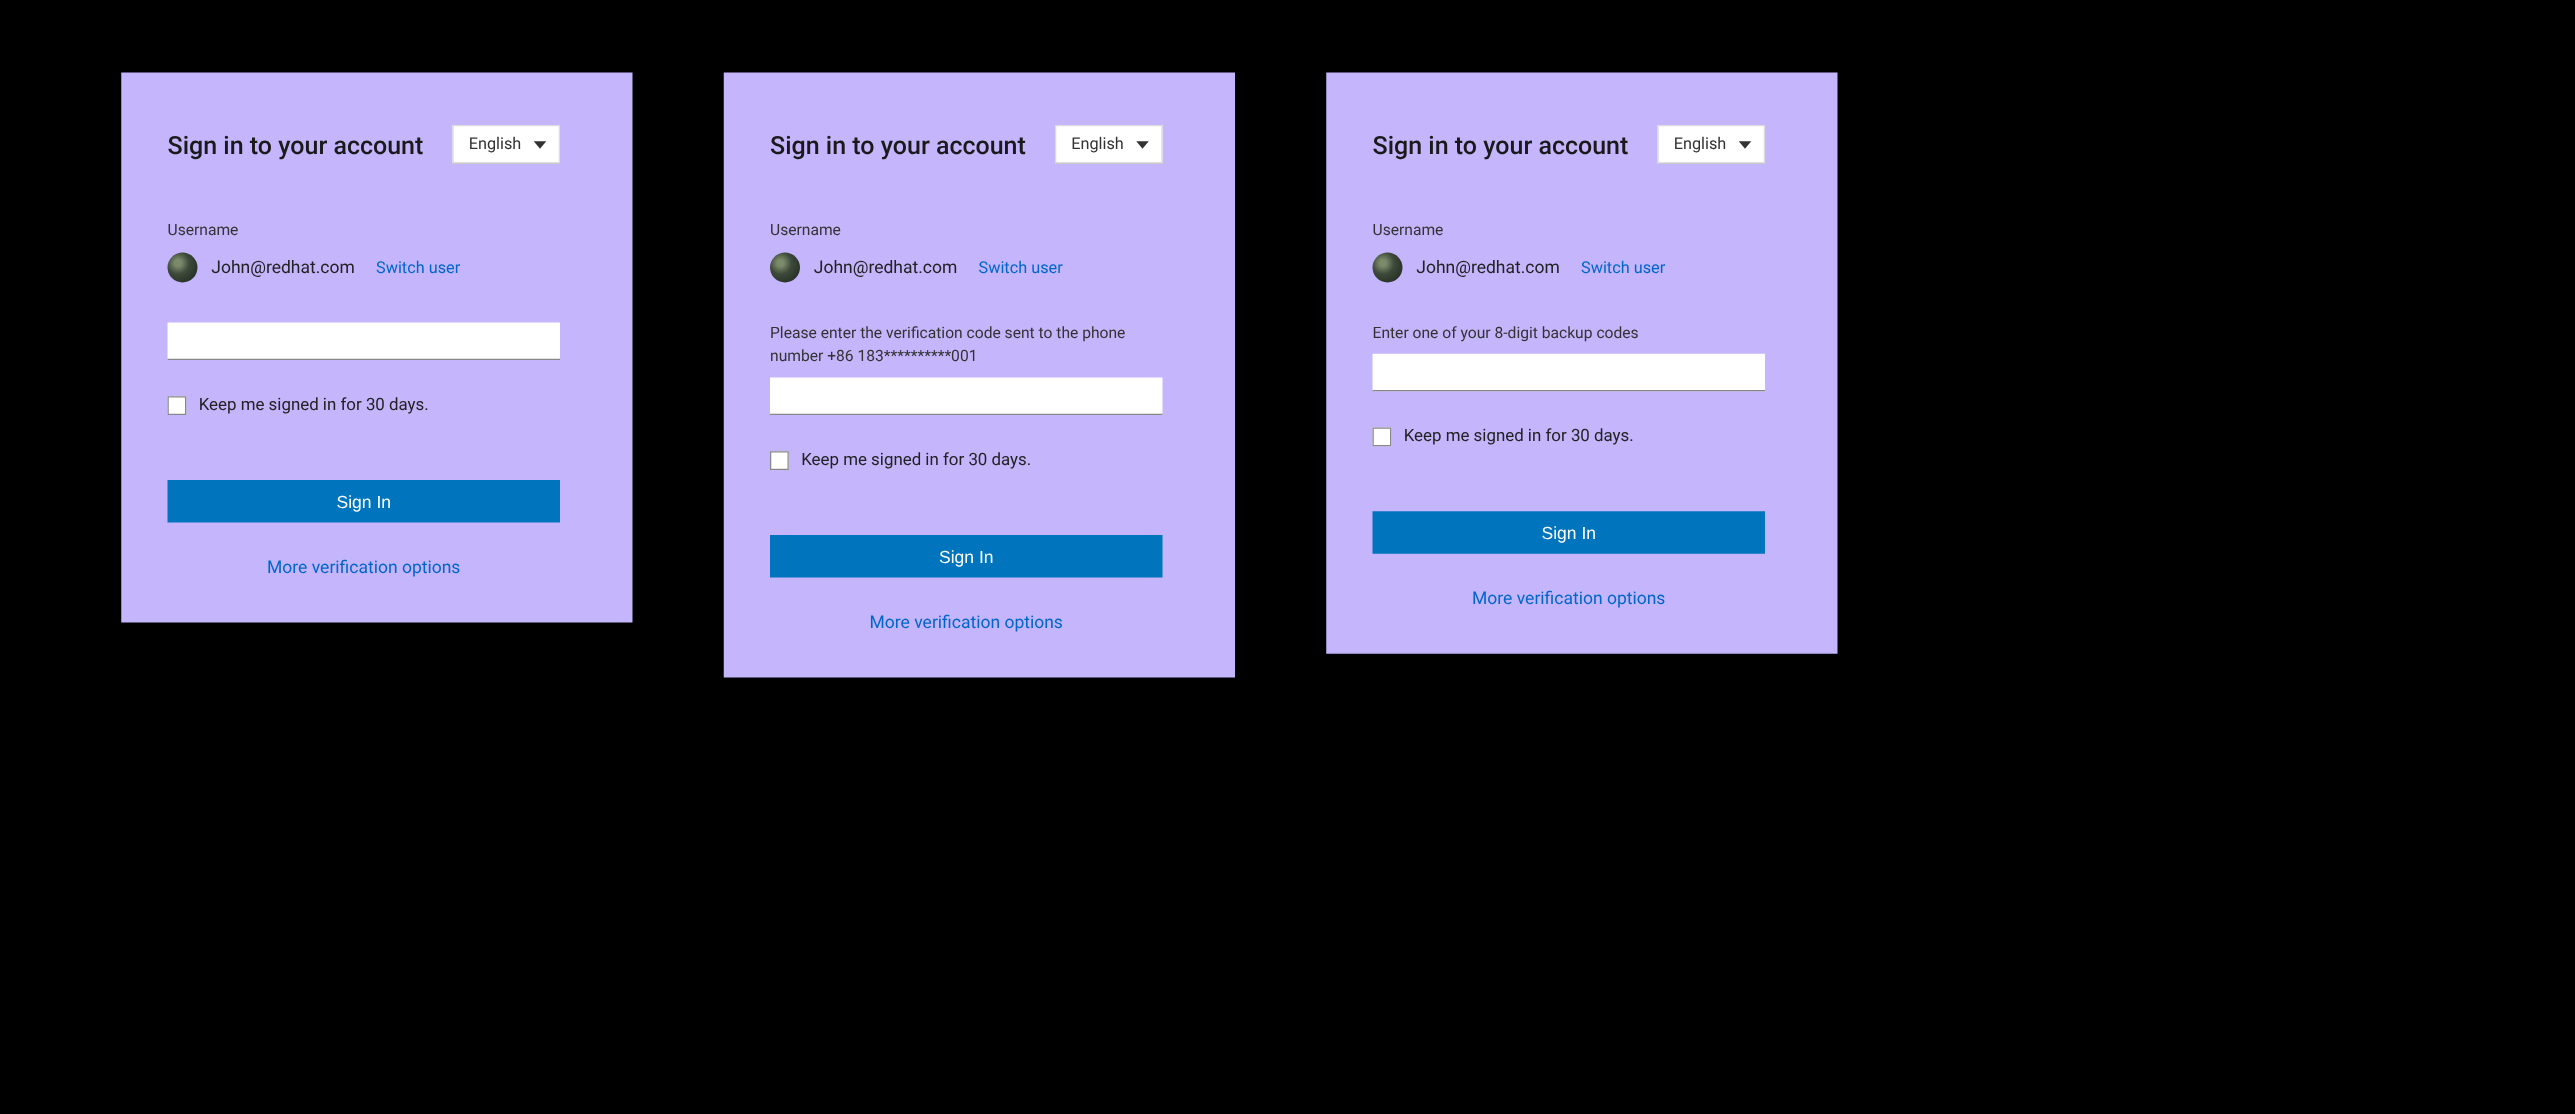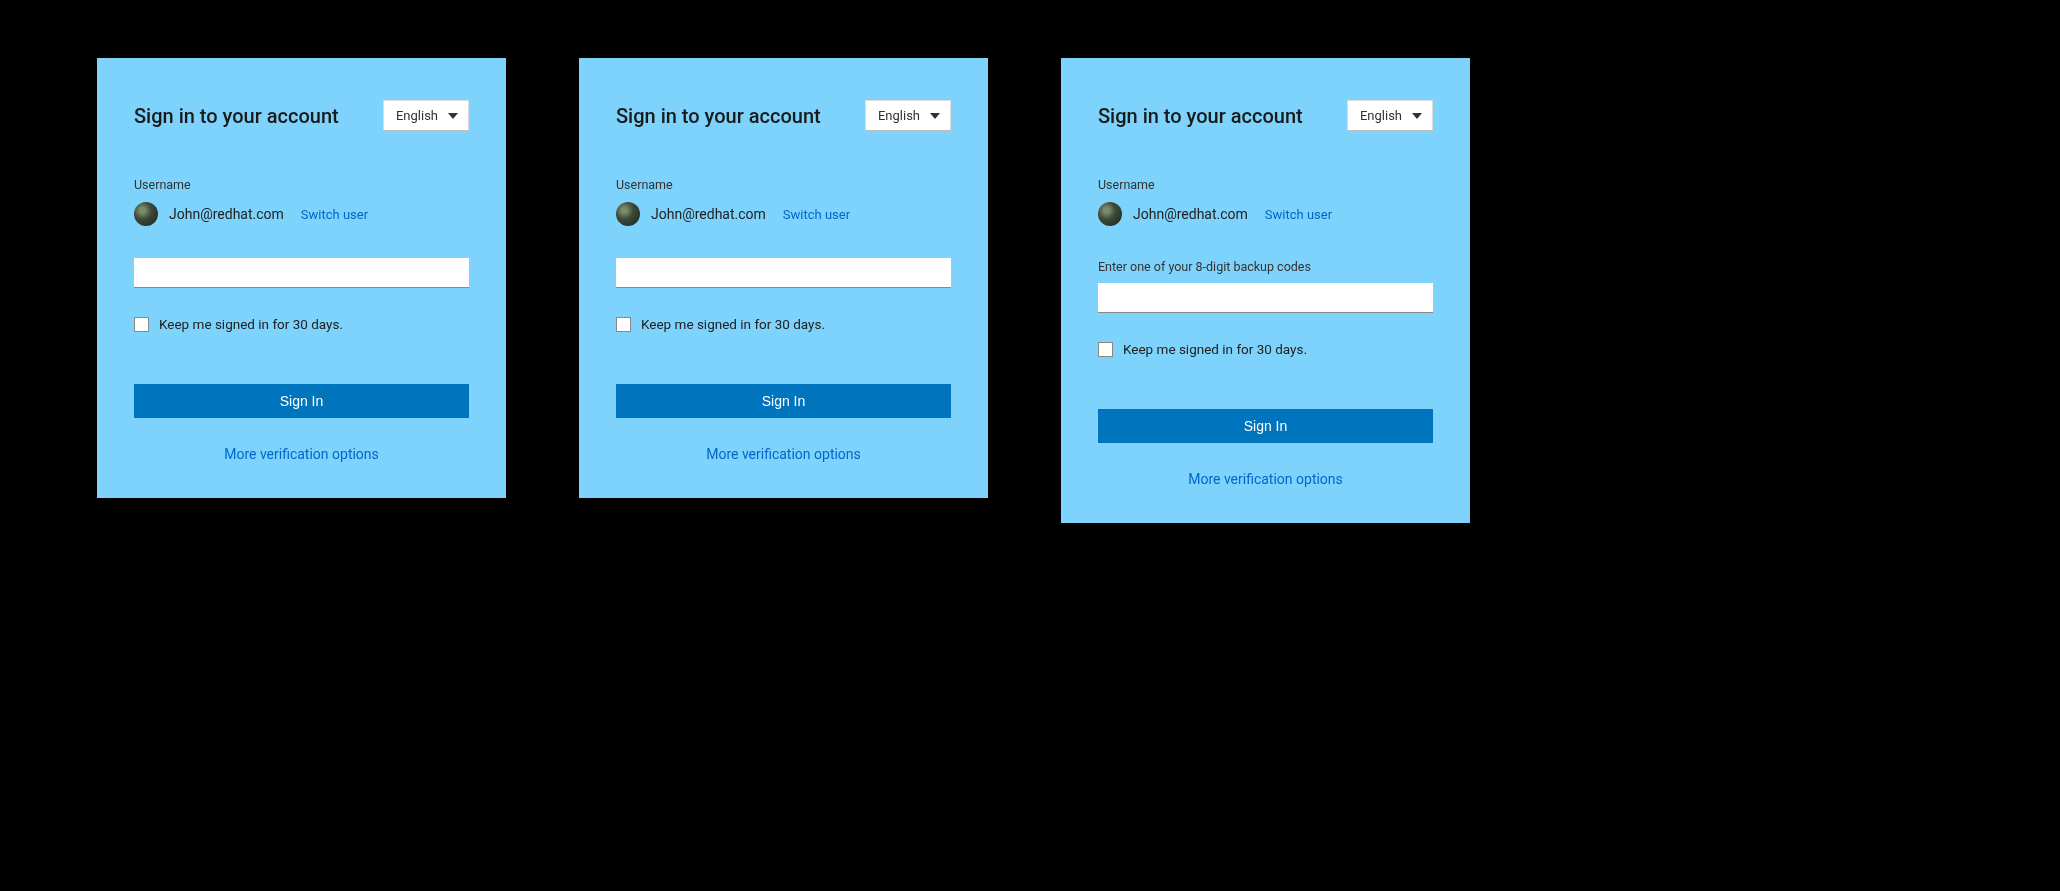--- a/index.html
+++ b/index.html
@@ -22,22 +22,22 @@
     .panel {
       width: 409px;
     }
     .panel-title {
       color: #fff;
       font-size: 18px;
       font-weight: 500;
       margin-bottom: 27px;
     }
     .card {
-      background: #7dd3fc;
-      padding: 42px 37px 36px 37px;
+      background: #c4b5fd;
+      padding: 42px 58px 36px 37px;
     }
     .card-header {
       display: flex;
       justify-content: space-between;
       align-items: center;
       margin-bottom: 46px;
     }
     .card-title {
       font-size: 20px;
       font-weight: 500;
@@ -187,20 +187,21 @@
           <span>English</span>
           <span class="chevron-down"></span>
         </div>
       </div>
       <span class="label">Username</span>
       <div class="user-row">
         <div class="avatar"></div>
         <span class="user-email">John@redhat.com</span>
         <a class="switch-user">Switch user</a>
       </div>
+      <div class="instruction">Please enter the verification code sent to the phone number +86 183**********001</div>
       <input type="text" class="code-input" style="">
       <div class="checkbox-row">
         <div class="checkbox"></div>
         <span class="checkbox-label">Keep me signed in for 30 days.</span>
       </div>
       <button class="signin-btn">Sign In</button>
       <a class="more-options">More verification options</a>
     </div>
   </div>
 

